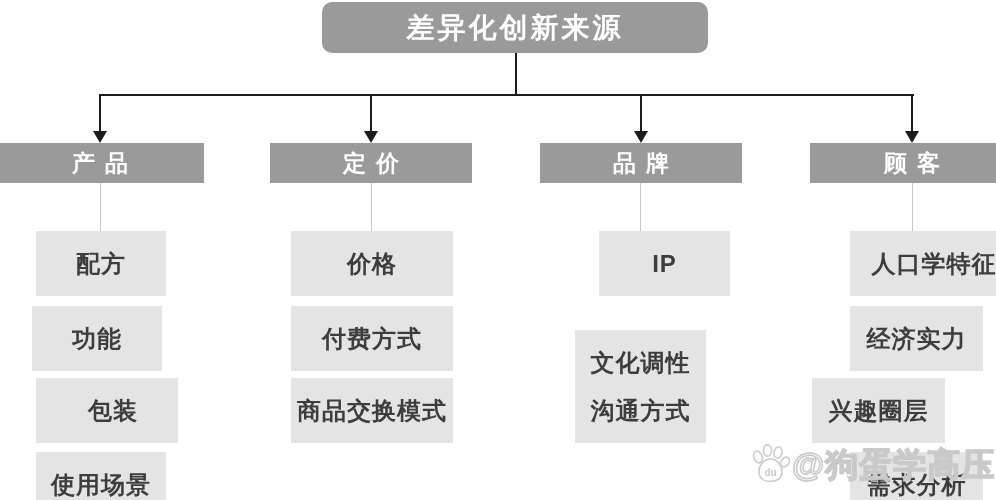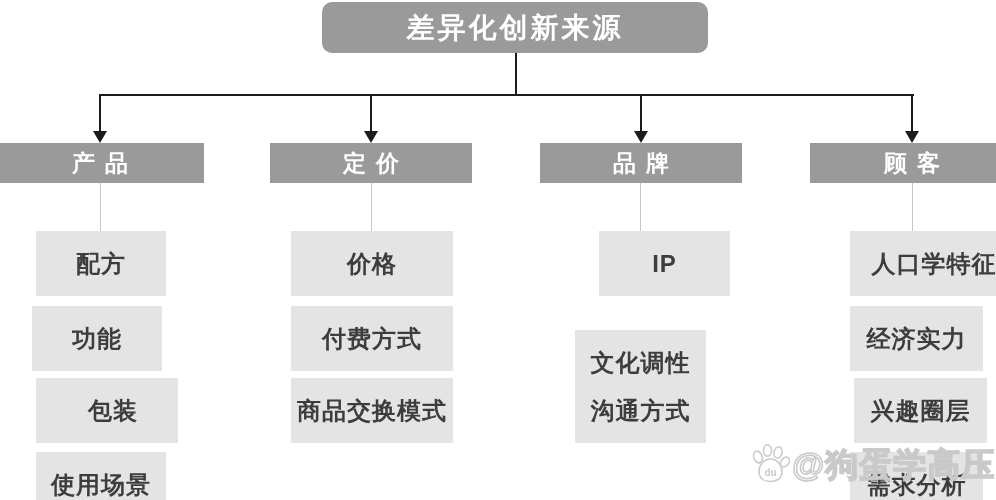--- a/index.html
+++ b/index.html
@@ -99,21 +99,21 @@
   <div class="child-box" style="left:291px;top:231px;width:162px;">价格</div>
   <div class="child-box" style="left:291px;top:306px;width:162px;">付费方式</div>
   <div class="child-box" style="left:291px;top:378px;width:162px;">商品交换模式</div>
 
   <div class="child-box" style="left:575px;top:231px;width:131px;margin-left:24px;">IP</div>
   <div class="child-box" style="left:575px;top:306px;width:131px;margin-top:24px;">文化调性</div>
   <div class="child-box" style="left:575px;top:378px;width:131px;">沟通方式</div>
 
   <div class="child-box" style="left:850px;top:231px;width:142px;padding-left:13px;">人口学特征</div>
   <div class="child-box" style="left:850px;top:306px;width:133px;">经济实力</div>
-  <div class="child-box" style="left:854px;top:378px;width:133px;">兴趣圈层</div>
+  <div class="child-box" style="left:812px;top:378px;width:133px;">兴趣圈层</div>
   <div class="child-box" style="left:850px;top:452px;width:133px;">需求分析</div>
 
   <div class="watermark">
     <svg class="wm-logo" viewBox="0 0 40 42">
       <g fill="#ffffff" stroke="#c9c9c9" stroke-width="1.6" opacity="0.95">
         <ellipse cx="8" cy="14" rx="4.2" ry="6" transform="rotate(-20 8 14)"></ellipse>
         <ellipse cx="17.5" cy="7.5" rx="4" ry="5.6"></ellipse>
         <ellipse cx="28" cy="9.5" rx="4" ry="5.6" transform="rotate(14 28 9.5)"></ellipse>
         <ellipse cx="35" cy="19" rx="3.8" ry="5.4" transform="rotate(36 35 19)"></ellipse>
         <path d="M20.5 16 C14 16 9 22 9 28.5 C9 35 13.5 38.5 20.5 38.5 C27.5 38.5 32 35 32 28.5 C32 22 27 16 20.5 16 Z"></path>

